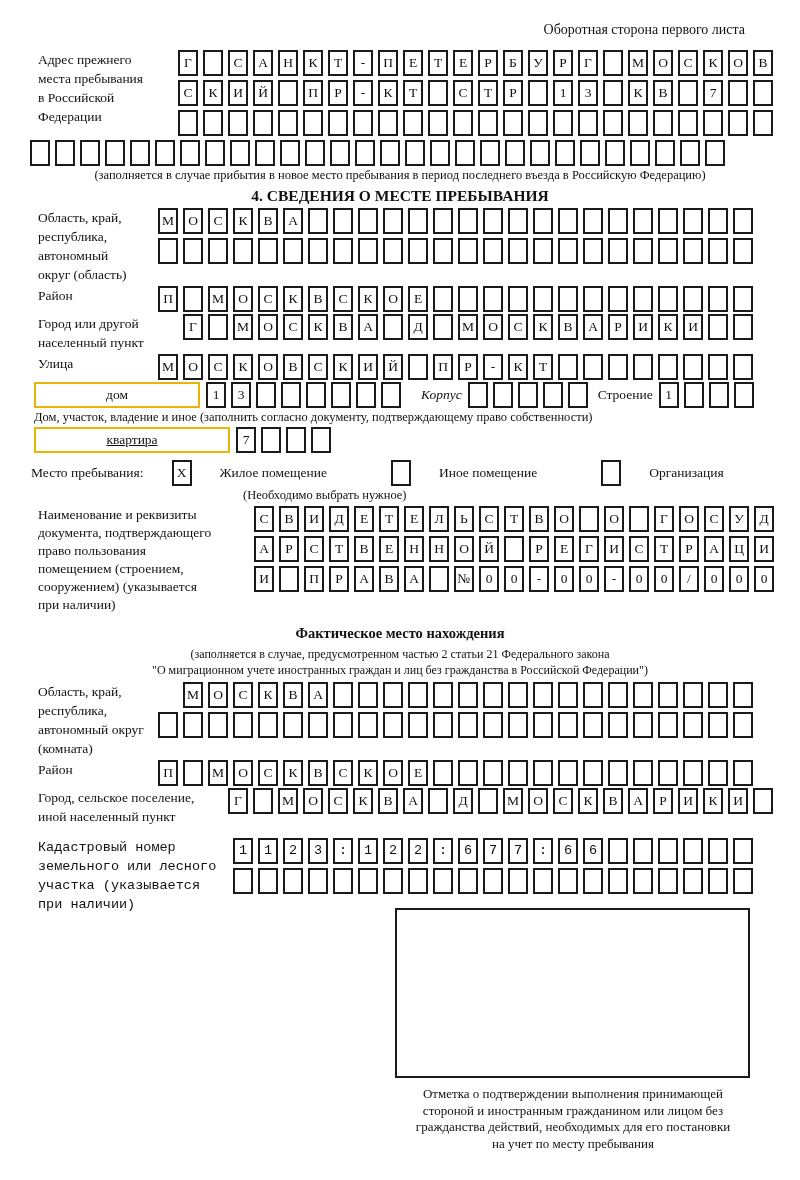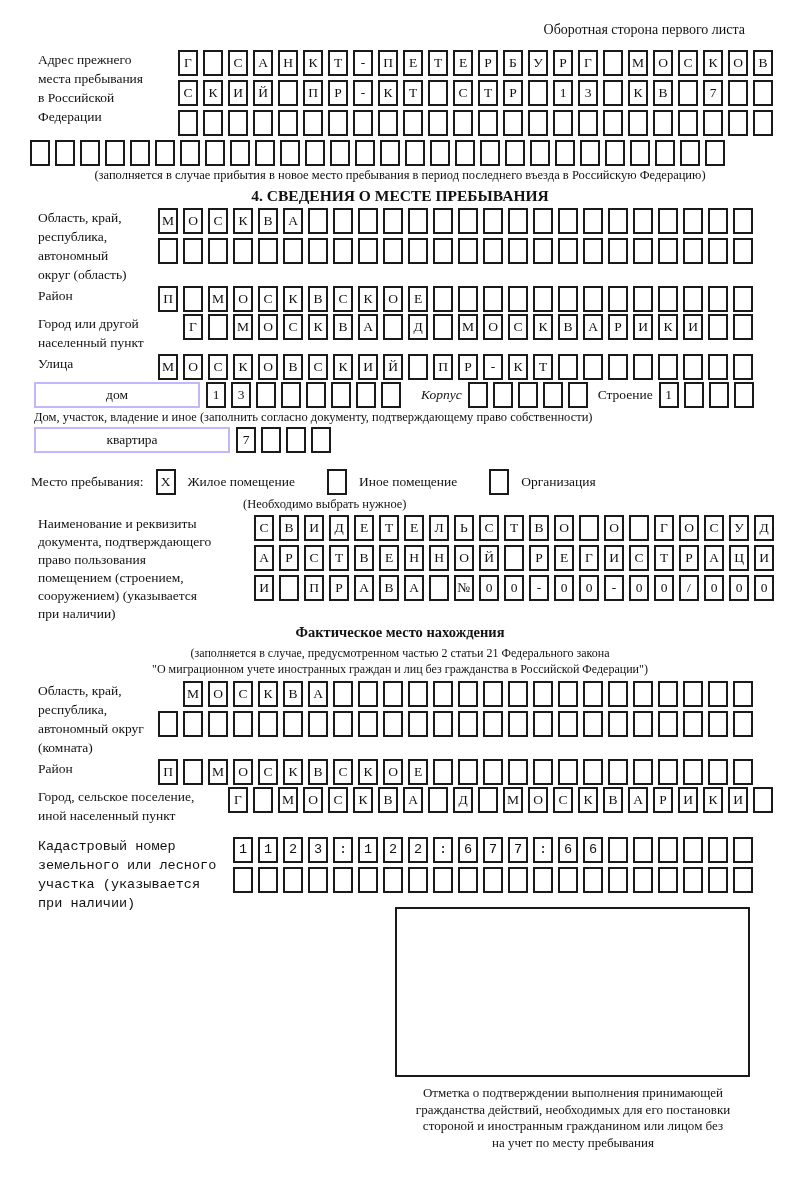--- a/index.html
+++ b/index.html
@@ -10,32 +10,32 @@
   .label{font-size:13.5px;line-height:19px;flex-shrink:0;}
   .w140{width:140px;} .w120{width:120px;} .w190{width:190px;} .w216{width:216px;}
   .rows{display:flex;flex-direction:column;gap:4px;}
   .cells{display:flex;gap:5px;flex-wrap:nowrap;}
   .cell{width:16px;height:22px;border:2px solid #1a1a1a;display:flex;align-items:center;justify-content:center;
         font-size:13.5px;line-height:1;flex-shrink:0;background:#fff;}
   .indent1{margin-left:25px;}
   .caption{font-size:12.5px;line-height:15px;}
   .center{text-align:center;}
   .sec-title{font-weight:bold;font-size:15.5px;line-height:19px;text-align:center;}
-  .named-rect{border:2px solid #c4b5fd;height:22px;display:flex;align-items:center;justify-content:center;
+  .named-rect{border:2px solid #eab308;height:22px;display:flex;align-items:center;justify-content:center;
         font-size:13.5px;flex-shrink:0;background:#fff;}
   .inline-label{font-size:13.5px;display:flex;align-items:center;flex-shrink:0;}
   .mt2{margin-top:2px;} .mt3{margin-top:3px;} .mt4{margin-top:4px;}
-  .mt8{margin-top:12px;font-family:Liberation Mono, monospace;} .mt10{}
+  .mt8{margin-top:12px;font-family:Liberation Mono, monospace;} .mt10{margin-top:10px;}
   .addr-block{margin-top:12px;}
   .overflow-row{margin-left:-8px;margin-top:4px;}
   .region-block{height:76px;}
   .cad-block{height:66px;}
   .doc-label{line-height:18px;}
   .subtitle{font-size:12px;line-height:16px;text-align:center;}
-  .stay-row{align-items:center;gap:12px;font-size:13.5px;margin-top:16px;}
+  .stay-row{align-items:center;gap:28px;font-size:13.5px;margin-top:7px;}
   .stay-row .gap{width:8px;}
   .choose{margin-left:205px;}
   .stamp-box{margin-left:357px;margin-top:4px;width:351px;height:166px;border:2px solid #1a1a1a;background:#fff;}
   .stamp-caption{margin-left:320px;margin-top:8px;width:430px;text-align:center;font-size:13px;line-height:16.5px;}
 </style>
 </head>
 <body>
 
 <div class="page">
 
@@ -342,21 +342,21 @@
     <div class="cells">
         <span class="cell">1</span>
         <span class="cell"></span>
         <span class="cell"></span>
         <span class="cell"></span>
       </div>
   </div>
   <div class="caption mt2" style="margin-left:-4px;">Дом, участок, владение и иное (заполнить согласно документу, подтверждающему право собственности)</div>
 
   <div class="flex mt2" style="margin-left:-4px;gap:6px;">
-    <div class="named-rect" style="width:192px;">квартира</div>
+    <div class="named-rect" style="width:192px;text-decoration:underline;">квартира</div>
     <div class="cells">
         <span class="cell">7</span>
         <span class="cell"></span>
         <span class="cell"></span>
         <span class="cell"></span>
       </div>
   </div>
 
   <div class="flex stay-row" style="margin-left:-7px;">
     <span>Место пребывания:</span>
@@ -641,18 +641,18 @@
           <span class="cell"></span>
           <span class="cell"></span>
           <span class="cell"></span>
         </div>
     </div>
   </div>
 
   <div class="stamp-box"></div>
   <div class="stamp-caption">
       <div>Отметка о подтверждении выполнения принимающей</div>
+      <div>стороной и иностранным гражданином или лицом без</div>
       <div>гражданства действий, необходимых для его постановки</div>
-      <div>стороной и иностранным гражданином или лицом без</div>
       <div>на учет по месту пребывания</div>
     </div>
 
 </div>
 
 </body></html>

